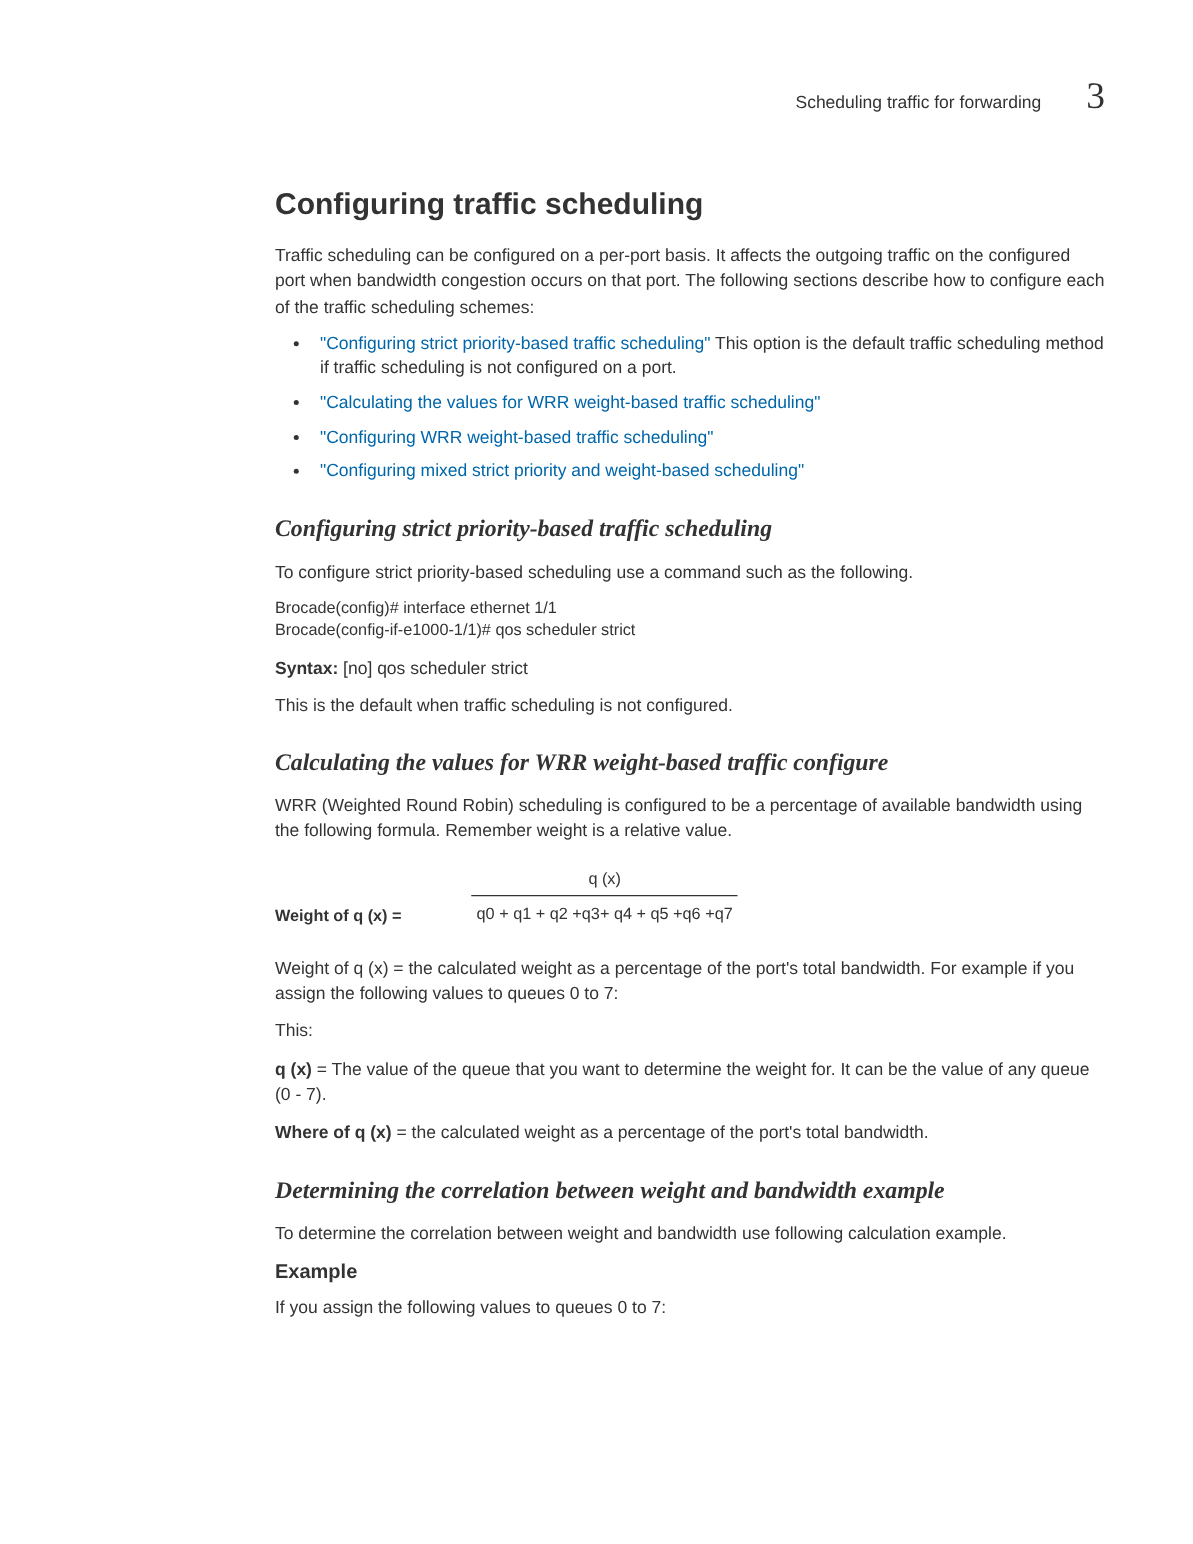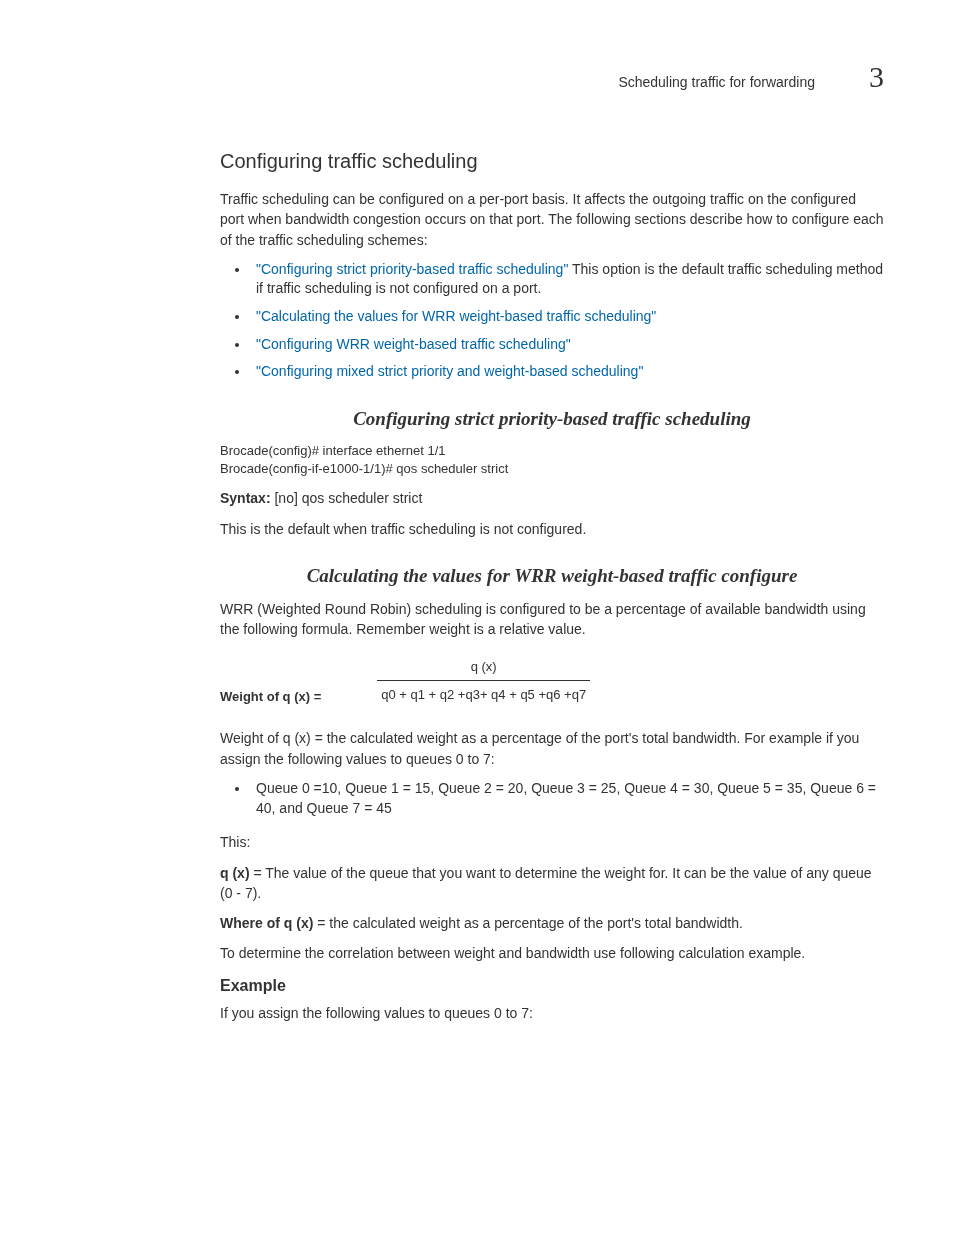--- a/index.html
+++ b/index.html
@@ -12,44 +12,43 @@
     width: 954px;
   }
   .page {
     padding: 60px 70px 80px 220px;
     box-sizing: border-box;
   }
   .running-head {
     display: flex;
     justify-content: flex-end;
     align-items: baseline;
-    gap: 54px;
+    gap: 36px;
     margin-bottom: 56px;
   }
   .running-head .title {
     font-size: 14px;
   }
   .running-head .chapnum {
     font-family: Georgia, 'Times New Roman', serif;
     font-size: 30px;
   }
   h1 {
     font-family: 'Arial Narrow', Arial, sans-serif;
     font-stretch: condensed;
-    font-weight: 400;
-    font-size: 20px;
+    font-weight: 700;
+    font-size: 24px;
     margin: 0 0 16px 0;
   }
   h2 {
     font-family: Georgia, 'Times New Roman', serif;
     font-style: italic;
     font-weight: 700;
     font-size: 19px;
     margin: 26px 0 12px 0;
-    text-align: center;
   }
   p {
     margin: 0 0 10px 0;
     line-height: 1.45;
   }
   ul.bullets {
     margin: 4px 0 14px 0;
     padding-left: 30px;
   }
   ul.bullets li {
@@ -123,20 +122,21 @@
     </li>
     <li>
       <span class="link">"Configuring WRR weight-based traffic scheduling"</span>
     </li>
     <li>
       <span class="link">"Configuring mixed strict priority and weight-based scheduling"</span>
     </li>
   </ul>
 
   <h2>Configuring strict priority-based traffic scheduling</h2>
+  <p>To configure strict priority-based scheduling use a command such as the following.</p>
   <pre class="code">Brocade(config)# interface ethernet 1/1
 Brocade(config-if-e1000-1/1)# qos scheduler strict</pre>
   <p class="syntax">
     <span class="label">Syntax:</span><span>  [no] qos scheduler strict</span>
   </p>
   <p>This is the default when traffic scheduling is not configured.</p>
 
   <h2>Calculating the values for WRR weight-based traffic configure</h2>
   <p>WRR (Weighted Round Robin) scheduling is configured to be a percentage of available bandwidth using the following formula. Remember weight is a relative value.</p>
 
@@ -144,32 +144,28 @@
     <span class="lhs">Weight of q (x) =</span>
     <span class="frac">
       <span class="num">q (x)</span>
       <span class="line"></span>
       <span class="den">q0 + q1 + q2 +q3+ q4 + q5 +q6 +q7</span>
     </span>
   </div>
 
   <p>Weight of q (x) = the calculated weight as a percentage of the port's total bandwidth. For example if you assign the following values to queues 0 to 7:</p>
 
-  <ul class="bullets">
-    <li>
-      <span>Queue 0 =10, Queue 1 = 15, Queue 2 = 20, Queue 3 = 25, Queue 4 = 30, Queue 5 = 35, Queue 6 = 40, and Queue 7 = 45</span>
-    </li>
-  </ul>
 
   <p>This:</p>
 
   <p class="term">
     <b>q (x)</b><span> = The value of the queue that you want to determine the weight for. It can be the value of any queue (0 - 7).</span>
   </p>
   <p class="term">
     <b>Where of q (x)</b><span> = the calculated weight as a percentage of the port's total bandwidth.</span>
   </p>
 
+  <h2>Determining the correlation between weight and bandwidth example</h2>
   <p>To determine the correlation between weight and bandwidth use following calculation example.</p>
   <p class="example-label">Example</p>
   <p>If you assign the following values to queues 0 to 7:</p>
 
 </div>
 
 </body></html>

